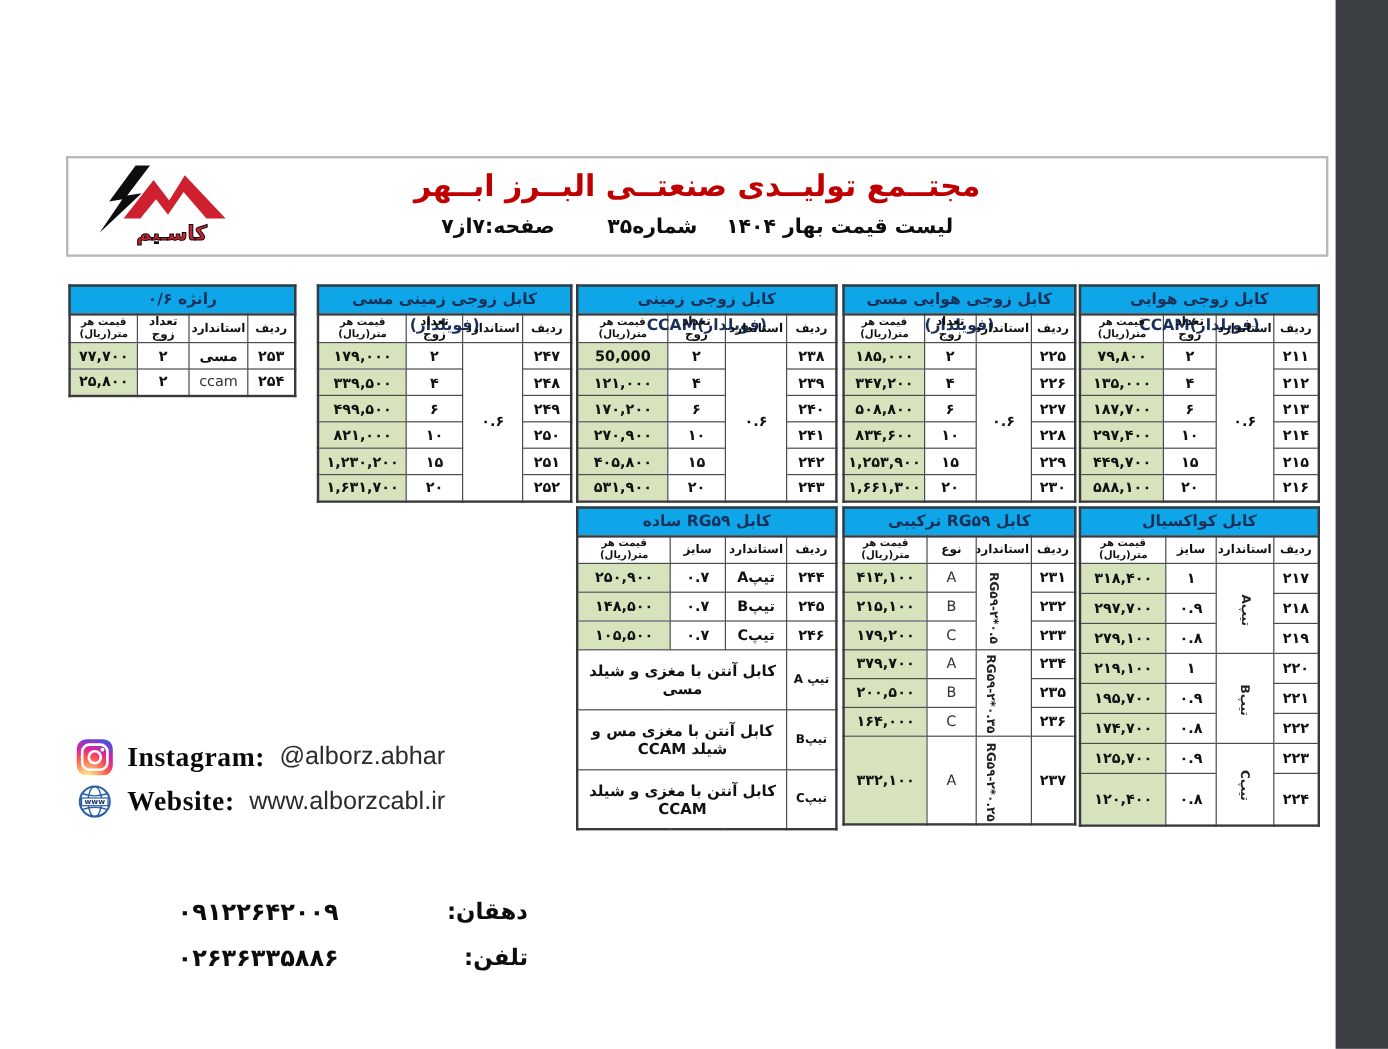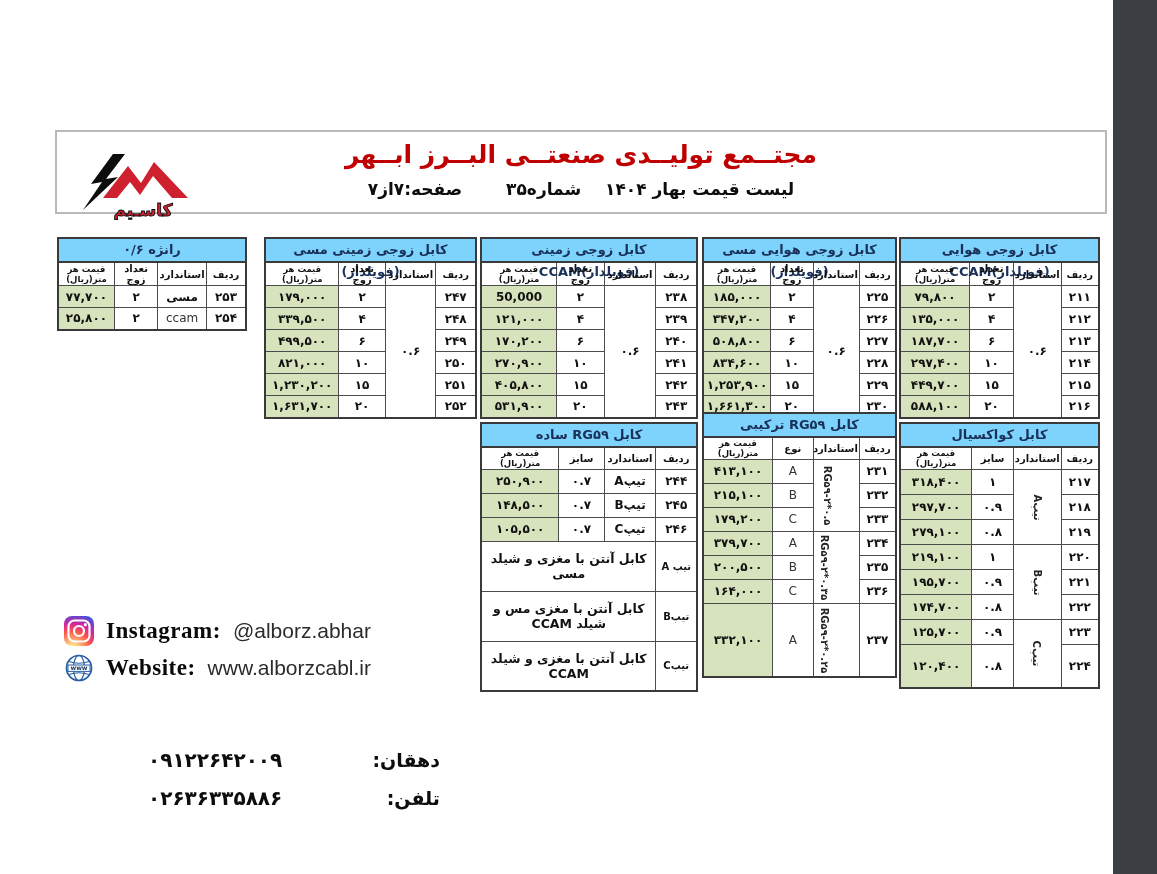--- a/index.html
+++ b/index.html
@@ -4,30 +4,30 @@
 <style>
   html,body{margin:0;padding:0;}
   body{
     width:1157px;height:874px;position:relative;background:#ffffff;
     font-family:"DejaVu Sans",sans-serif;overflow:hidden;color:#111;
   }
   .side-strip{position:absolute;top:0;right:0;width:44px;height:874px;background:#3b3e43;}
 
   
   .header-box{position:absolute;left:55px;top:130px;width:1048px;height:80px;border:2px solid #b9b9b9;background:#fff;}
-  .logo{position:absolute;left:16px;top:20px;width:136px;height:70px;}
+  .logo{position:absolute;left:16px;top:4px;width:136px;height:70px;}
   .header-title{position:absolute;top:8px;left:0;right:0;text-align:center;color:#c00000;font-size:25px;font-weight:bold;direction:rtl;}
   .header-sub{position:absolute;top:47px;left:0;right:0;text-align:center;font-size:17px;font-weight:bold;color:#0d0d0d;direction:rtl;}
   .header-sub span{display:inline-block;}
   .header-sub .gap1{margin-right:18px;}
   .header-sub .gap2{margin-right:38px;text-align:center;}
 
   
   .tbl{position:absolute;direction:rtl;}
-  .t-title{height:22px;line-height:22px;background:#7dd3fc;color:#1a3059;font-weight:bold;
+  .t-title{height:22px;line-height:22px;background:#0ea5e9;color:#1a3059;font-weight:bold;
            font-size:13px;text-align:center;border:2px solid #3a3a3a;border-bottom:0;}
   .tbl table{width:100%;border-collapse:collapse;table-layout:fixed;background:#fff;border:2px solid #3a3a3a;}
   .tbl th,.tbl td{border:1px solid #4c4c4c;text-align:center;vertical-align:middle;
                   font-weight:bold;font-size:12px;padding:0 1px;overflow:hidden;}
   .tbl thead tr{height:22px;}
   .tbl th{font-size:10px;font-weight:bold;background:#fff;}
   .tbl th:last-child{font-size:8.5px;}
   .tbl td.price{background:#d6e3bc;}
   .tbl td .rot{display:inline-block;transform:rotate(90deg);white-space:nowrap;font-size:10px;font-weight:bold;color:#222;}
   .tbl td.plain, .tbl td .plain{font-weight:400;color:#333;}
@@ -38,21 +38,21 @@
   #t6 tbody tr{height:25px;}  #t6 tr.tall{height:44px;}
   #t7 tbody tr{height:24px;}  #t7 tr.xtall{height:74px;}
   #t8 tbody tr{height:24px;}  #t8 tr.note{height:50px;}
 
   #t1{left:899px;top:237px;width:201px;}
   #t2{left:702px;top:237px;width:195px;}
   #t3{left:480px;top:237px;width:218px;}
   #t4{left:264px;top:237px;width:213px;}
   #t5{left:57px; top:237px;width:190px;}
   #t6{left:899px;top:422px;width:201px;}
-  #t7{left:702px;top:412px;width:195px;border-radius:17px;}
+  #t7{left:702px;top:422px;width:195px;border-radius:17px;}
   #t8{left:480px;top:422px;width:218px;}
 
   
   .social{position:absolute;left:64px;top:616px;}
   .social-row{display:flex;align-items:center;gap:12px;height:30px;margin-bottom:7px;}
   .s-icon{width:30px;height:30px;flex:0 0 30px;}
   .icon-ig{border-radius:8px;background:radial-gradient(circle at 28% 110%,#fdf497 5%,#fd5949 45%,#d6249f 65%,#285AEB 95%);}
   .icon-tg{border-radius:50%;background:#2aabee;}
   .s-label{font-family:"Liberation Serif","DejaVu Serif",serif;font-weight:900;font-size:23px;color:#0a0a0a;letter-spacing:0.5px;}
   .s-value{font-family:"Liberation Sans","DejaVu Sans",sans-serif;font-size:21px;color:#2b2b2b;}

